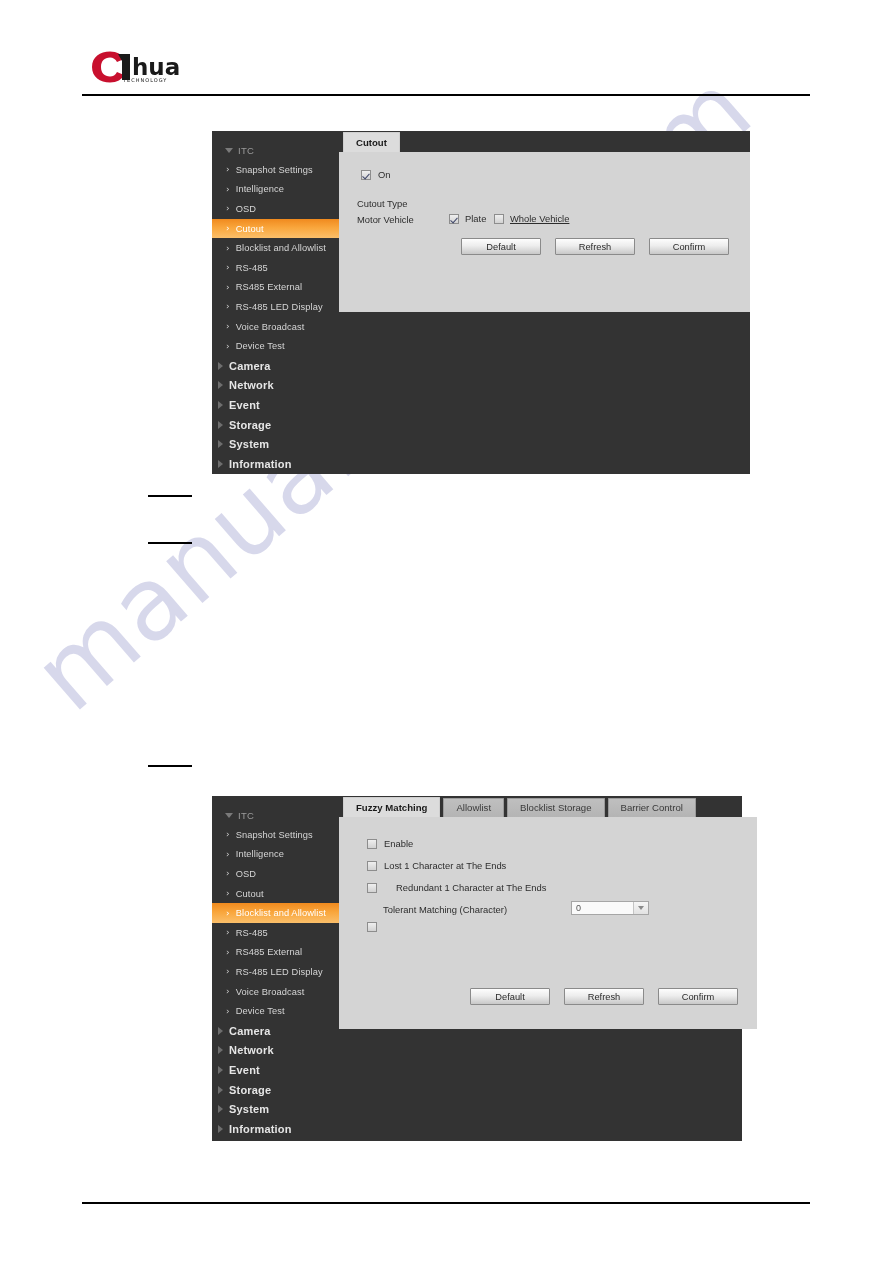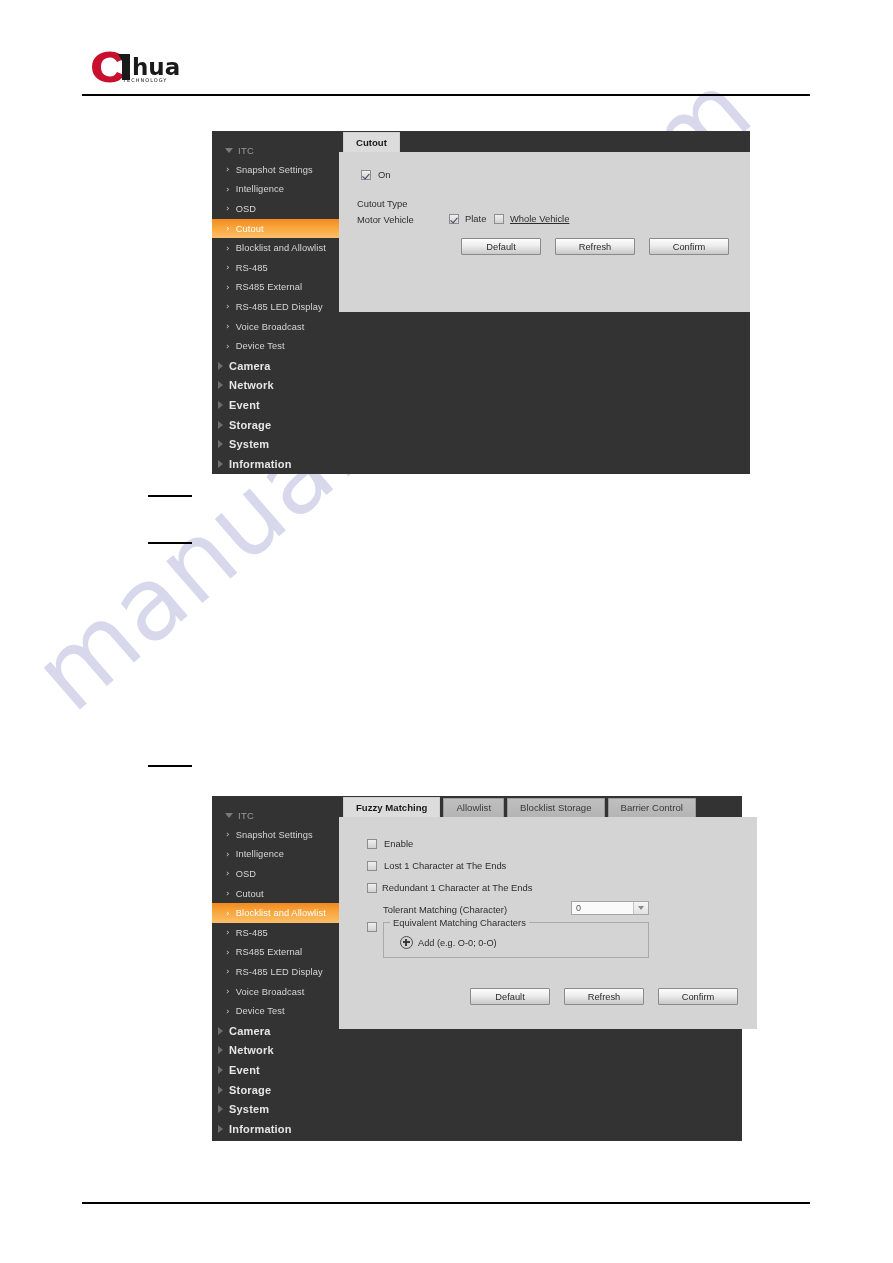--- a/index.html
+++ b/index.html
@@ -533,45 +533,38 @@
     <div class="row" style="position:absolute; left:28px; top:21px; gap:7px;">
       <span class="cb"></span>
       <span class="label">Enable</span>
     </div>
 
     <div class="row" style="position:absolute; left:28px; top:43px; gap:7px;">
       <span class="cb"></span>
       <span class="label">Lost 1 Character at The Ends</span>
     </div>
 
-    <div class="row" style="position:absolute; left:28px; top:65px; gap:5px;">
+    <div class="row" style="position:absolute; left:28px; top:65px; gap:19px;">
       <span class="cb"></span>
       <span class="label">Redundant 1 Character at The Ends</span>
     </div>
 
     <div class="label" style="position:absolute; left:44px; top:87px; font-size:9.4px;">Tolerant Matching (Character)</div>
 
     <div class="select" style="position:absolute; left:232px; top:84px;">
       <span>0</span>
       <span class="arrow">
           <i></i>
         </span>
     </div>
 
     <div class="row" style="position:absolute; left:28px; top:105px; gap:7px;">
       <span class="cb"></span>
     </div>
 
-    <div class="fieldset" style="position:absolute; left:44px; top:105px; width:266px; height:36px;">
-      <span class="fieldset-legend">Equivalent Matching Characters</span>
-      <div class="add-link" style="position:absolute; left:16px; top:13px;">
-        <span class="plus-icon"></span>
-        <span>Add (e.g. O-0; 0-O)</span>
-      </div>
-    </div>
 
     <div class="btnrow" style="position:absolute; left:131px; top:171px;">
       <div class="btn">Default</div>
       <div class="btn">Refresh</div>
       <div class="btn">Confirm</div>
     </div>
   </div>
 </div>
 
 <div class="footer-rule"></div>

